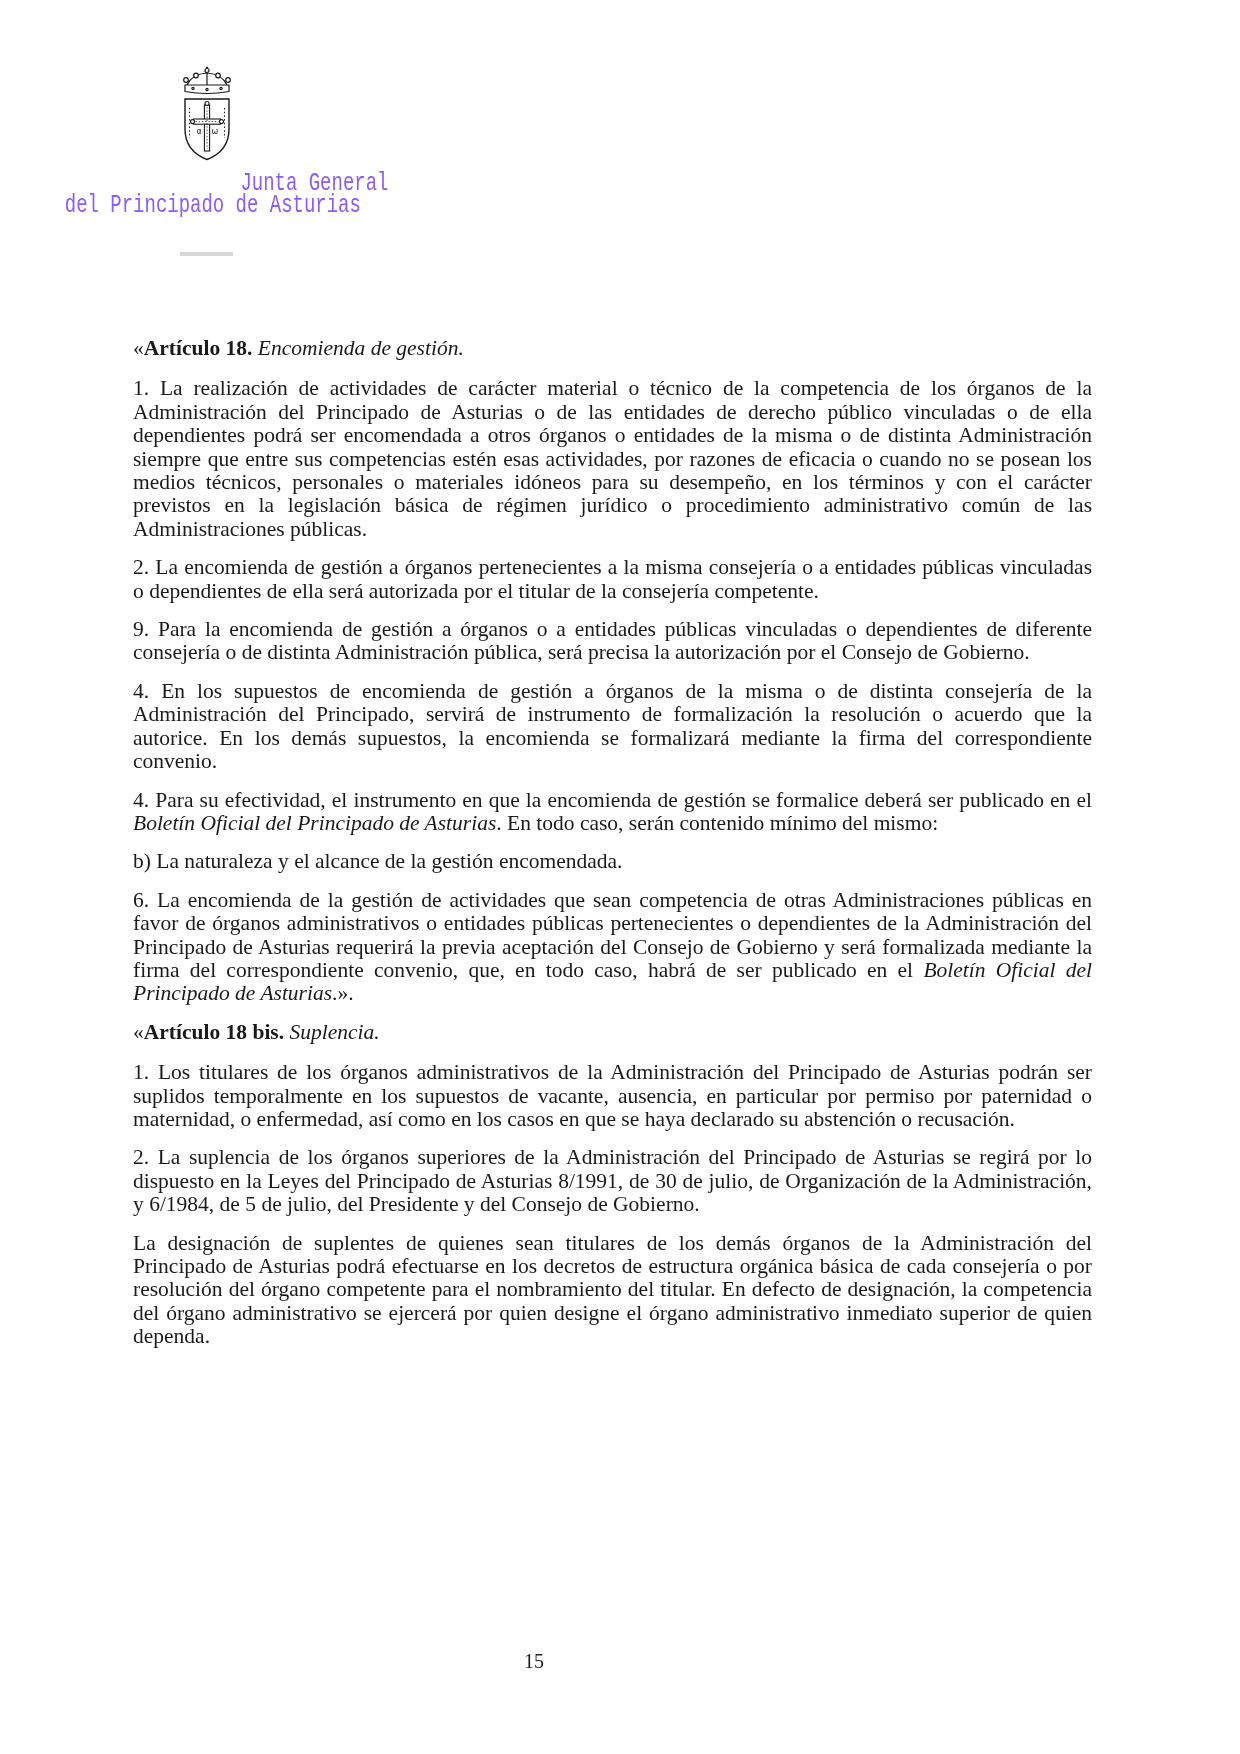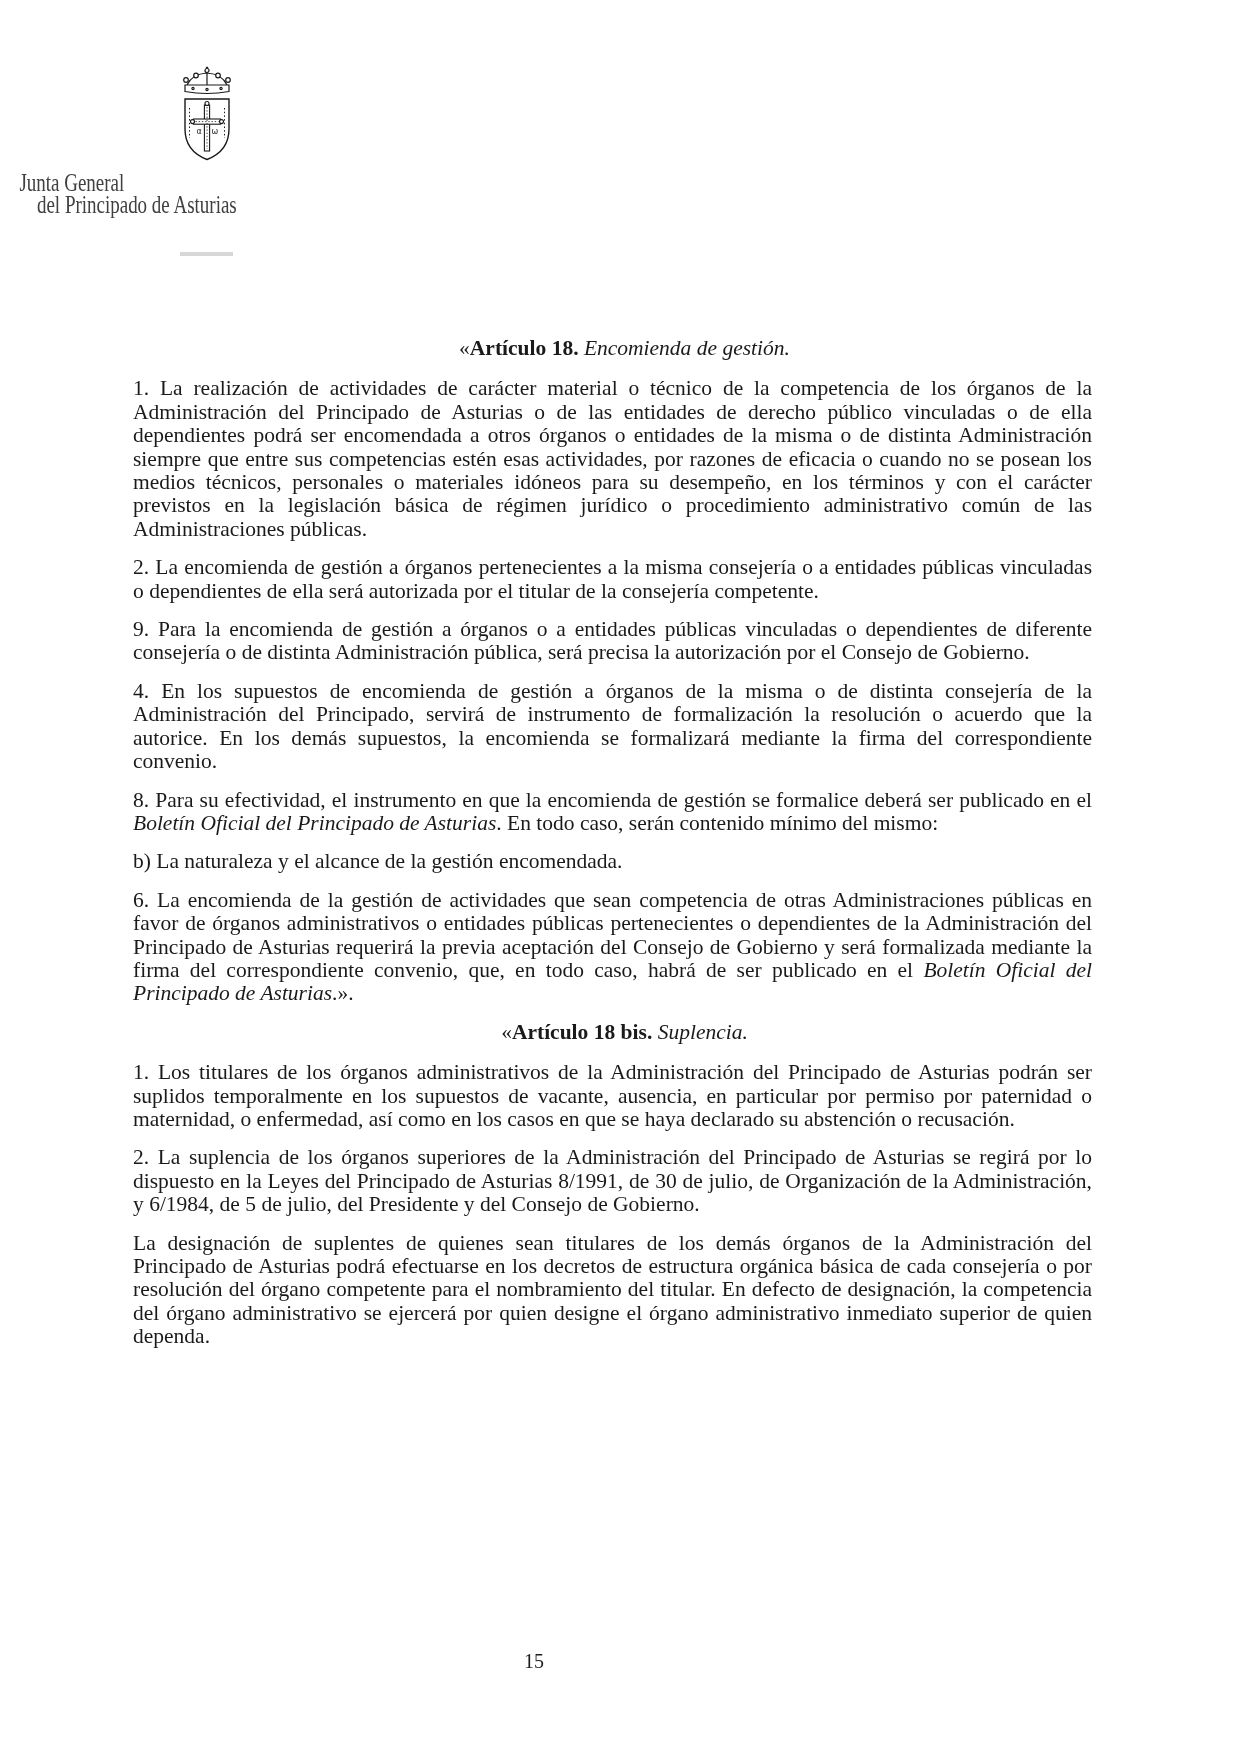--- a/index.html
+++ b/index.html
@@ -23,24 +23,25 @@
     left: 172px;
     top: 66px;
     width: 70px;
     height: 98px;
   }
   .org-name {
     position: absolute;
     left: 0;
     top: 172px;
     width: 416px;
-    text-align: left;
+    text-align: right;
     font-size: 26px;
     line-height: 22px;
-    color: #404040;
+    color: #8b5cf6;
+    font-family: Liberation Mono, monospace;
   }
   .org-name .condense {
     display: inline-block;
     transform: scaleX(0.73);
     transform-origin: 50% 50%;
     white-space: nowrap;
   }
   .header-divider {
     position: absolute;
     left: 180px;
@@ -56,23 +57,22 @@
     top: 337px;
     width: 959px;
     font-size: 21.5px;
     line-height: 23.4px;
   }
   .content p {
     margin: 0 0 15px 0;
     text-align: justify;
   }
   .content p.art-heading {
-    text-align: center;
+    text-align: left;
     margin-bottom: 17px;
-    margin-left: 24px;
   }
   .art-heading b { font-weight: bold; }
   .art-heading i, .content i { font-style: italic; }
   
   .page-number {
     position: absolute;
     left: 0;
     top: 1650px;
     width: 1068px;
     text-align: center;
@@ -138,21 +138,21 @@
     <p class="art-heading"><span>«</span><b>Artículo 18. </b><i>Encomienda de gestión.</i></p>
 
     <p>1. La realización de actividades de carácter material o técnico de la competencia de los órganos de la Administración del Principado de Asturias o de las entidades de derecho público vinculadas o de ella dependientes podrá ser encomendada a otros órganos o entidades de la misma o de distinta Administración siempre que entre sus competencias estén esas actividades, por razones de eficacia o cuando no se posean los medios técnicos, personales o materiales idóneos para su desempeño, en los términos y con el carácter previstos en la legislación básica de régimen jurídico o procedimiento administrativo común de las Administraciones públicas.</p>
 
     <p>2. La encomienda de gestión a órganos pertenecientes a la misma consejería o a entidades públicas vinculadas o dependientes de ella será autorizada por el titular de la consejería competente.</p>
 
     <p>9. Para la encomienda de gestión a órganos o a entidades públicas vinculadas o dependientes de diferente consejería o de distinta Administración pública, será precisa la autorización por el Consejo de Gobierno.</p>
 
     <p>4. En los supuestos de encomienda de gestión a órganos de la misma o de distinta consejería de la Administración del Principado, servirá de instrumento de formalización la resolución o acuerdo que la autorice. En los demás supuestos, la encomienda se formalizará mediante la firma del correspondiente convenio.</p>
 
-    <p><span>8. Para su efectividad, el instrumento en que la encomienda de gestión se formalice deberá ser publicado en el </span><i>Boletín Oficial del Principado de Asturias</i><span>. En todo caso, serán contenido mínimo del mismo:</span></p>
+    <p><span>4. Para su efectividad, el instrumento en que la encomienda de gestión se formalice deberá ser publicado en el </span><i>Boletín Oficial del Principado de Asturias</i><span>. En todo caso, serán contenido mínimo del mismo:</span></p>
 
 
     <p>b) La naturaleza y el alcance de la gestión encomendada.</p>
 
 
     <p><span>6. La encomienda de la gestión de actividades que sean competencia de otras Administraciones públicas en favor de órganos administrativos o entidades públicas pertenecientes o dependientes de la Administración del Principado de Asturias requerirá la previa aceptación del Consejo de Gobierno y será formalizada mediante la firma del correspondiente convenio, que, en todo caso, habrá de ser publicado en el </span><i>Boletín Oficial del Principado de Asturias</i><span>.».</span></p>
 
 
     <p class="art-heading"><span>«</span><b>Artículo 18 bis. </b><i>Suplencia.</i></p>
 

